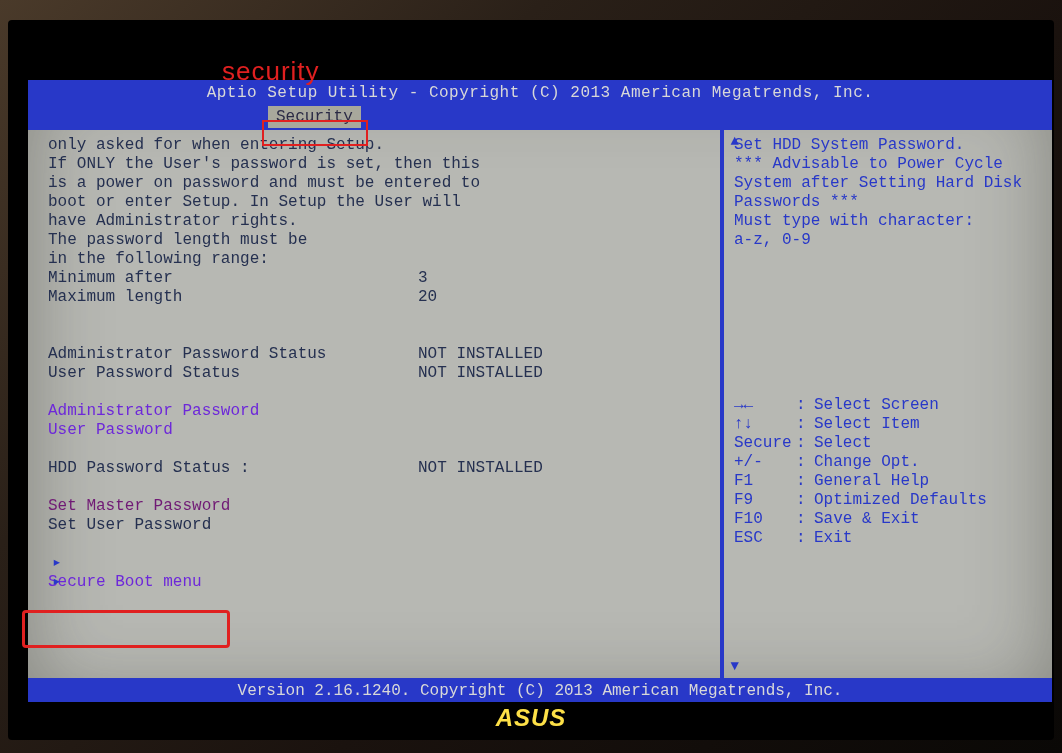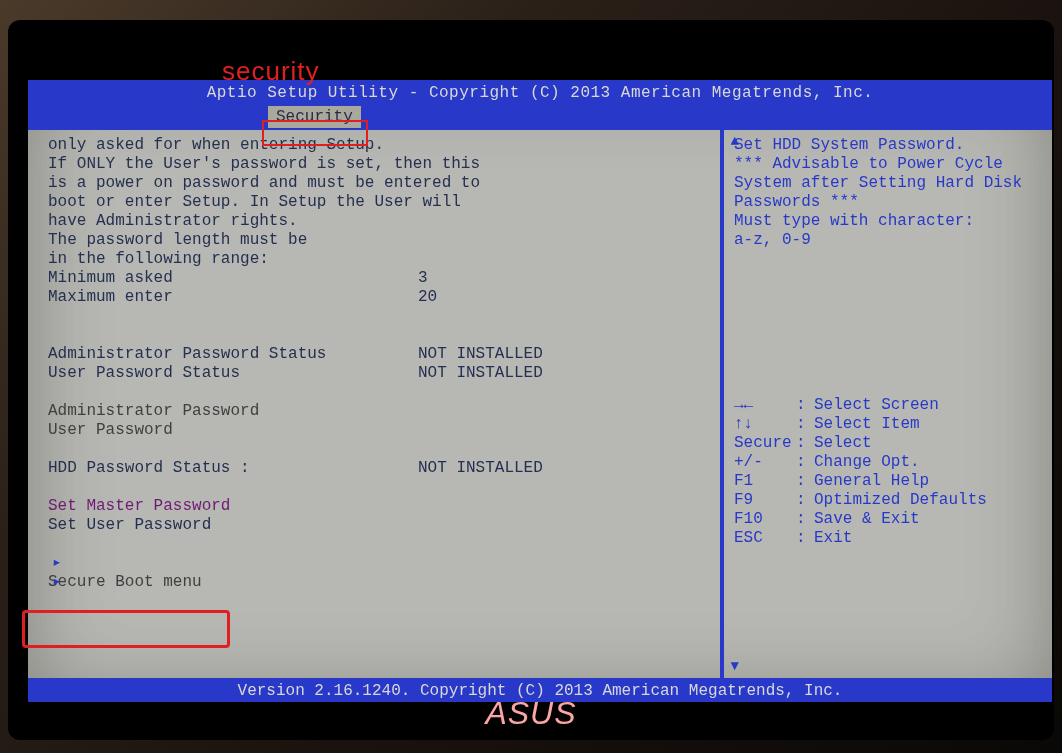--- a/index.html
+++ b/index.html
@@ -18,21 +18,21 @@
     background: linear-gradient(135deg, #4a3a2a 0%, #2a2018 30%, #1a120e 60%, #0a0806 100%);
     position: relative;
   }
   .monitor-frame {
     position: absolute;
     left: 8px;
     top: 20px;
     width: 1046px;
     height: 720px;
     background: #000;
-    border-radius: 12px;
+    border-radius: 4px;
   }
   .bios-screen {
     position: absolute;
     left: 20px;
     top: 60px;
     width: 1024px;
     height: 620px;
     background: #b7b8b3;
     color: #2a2a44;
     box-shadow: inset 0 0 80px rgba(50,50,40,0.4);
@@ -116,21 +116,21 @@
     color: #2838c8;
     font-size: 14px;
   }
   .scroll-arrow-up { top: 2px; }
   .scroll-arrow-down { bottom: 2px; }
   .row {
     display: flex;
   }
   .lbl { flex: 0 0 370px; }
   .val { flex: 1; }
-  .link { color: #404040; }
+  .link { color: #6d28d9; }
   .selected { color: #701a75; background: transparent; }
   .submenu-marker {
     position: absolute;
     left: 4px;
     color: #2838c8;
   }
   .help-top {
     color: #2838c8;
     min-height: 260px;
   }
@@ -145,25 +145,25 @@
     background: #2838c8;
     color: #d8d8d8;
     text-align: center;
     line-height: 22px;
   }
   .asus-logo {
     position: absolute;
     left: 50%;
     bottom: 8px;
     transform: translateX(-50%);
-    color: #fca5a5;
+    color: #fde047;
     font-family: Arial, sans-serif;
-    font-size: 32px;
+    font-size: 24px;
     font-style: italic;
-    font-weight: normal;
+    font-weight: bold;
     letter-spacing: 1px;
   }
 </style>
 </head>
 <body>
 
 <div class="photo-bg">
   <div class="monitor-frame">
 
     <div class="annotation-security">security</div>
@@ -185,25 +185,25 @@
 
           <div>only asked for when entering Setup.</div>
           <div>If ONLY the User's password is set, then this</div>
           <div>is a power on password and must be entered to</div>
           <div>boot or enter Setup. In Setup the User will</div>
           <div>have Administrator rights.</div>
           <div>The password length must be</div>
           <div>in the following range:</div>
 
           <div class="row">
-            <div class="lbl">Minimum asked</div>
+            <div class="lbl">Minimum after</div>
             <div class="val">3</div>
           </div>
           <div class="row">
-            <div class="lbl">Maximum enter</div>
+            <div class="lbl">Maximum length</div>
             <div class="val">20</div>
           </div>
 
           <div>&nbsp;</div>
             <div>&nbsp;</div>
 
           <div class="row">
             <div class="lbl">Administrator Password Status</div>
             <div class="val">NOT INSTALLED</div>
           </div>

